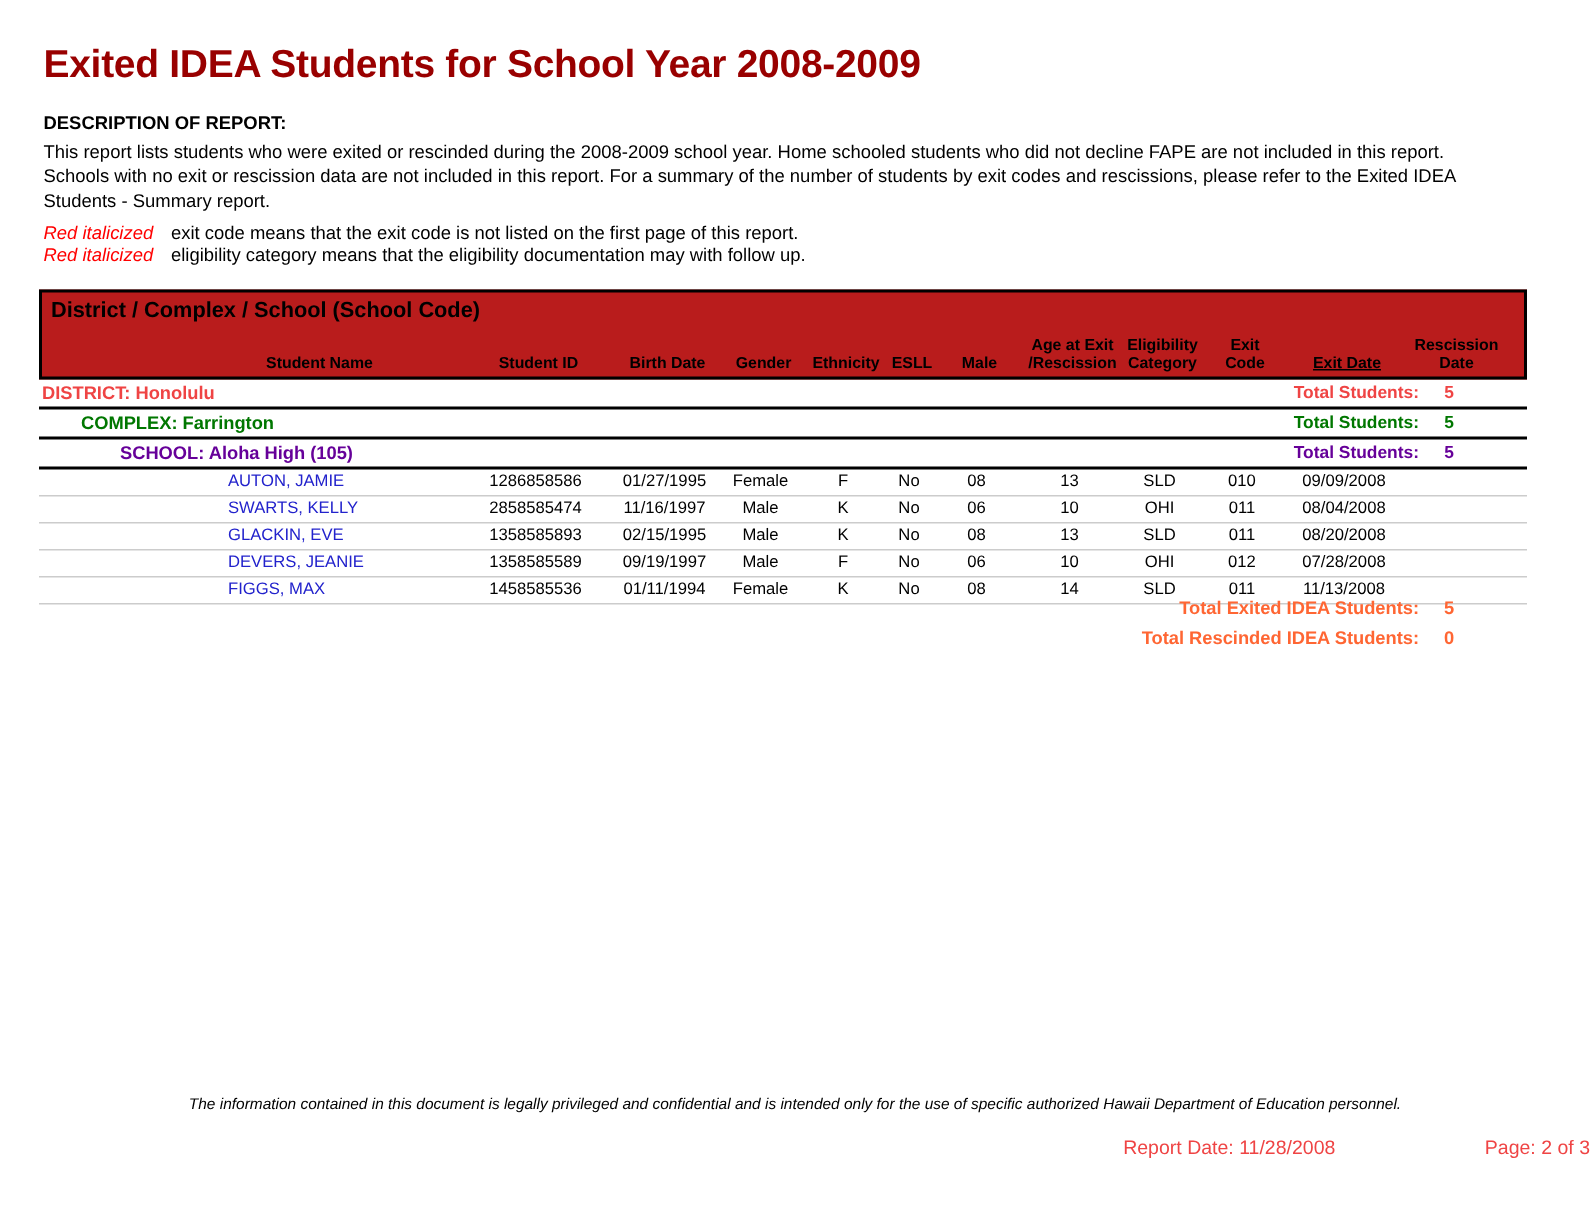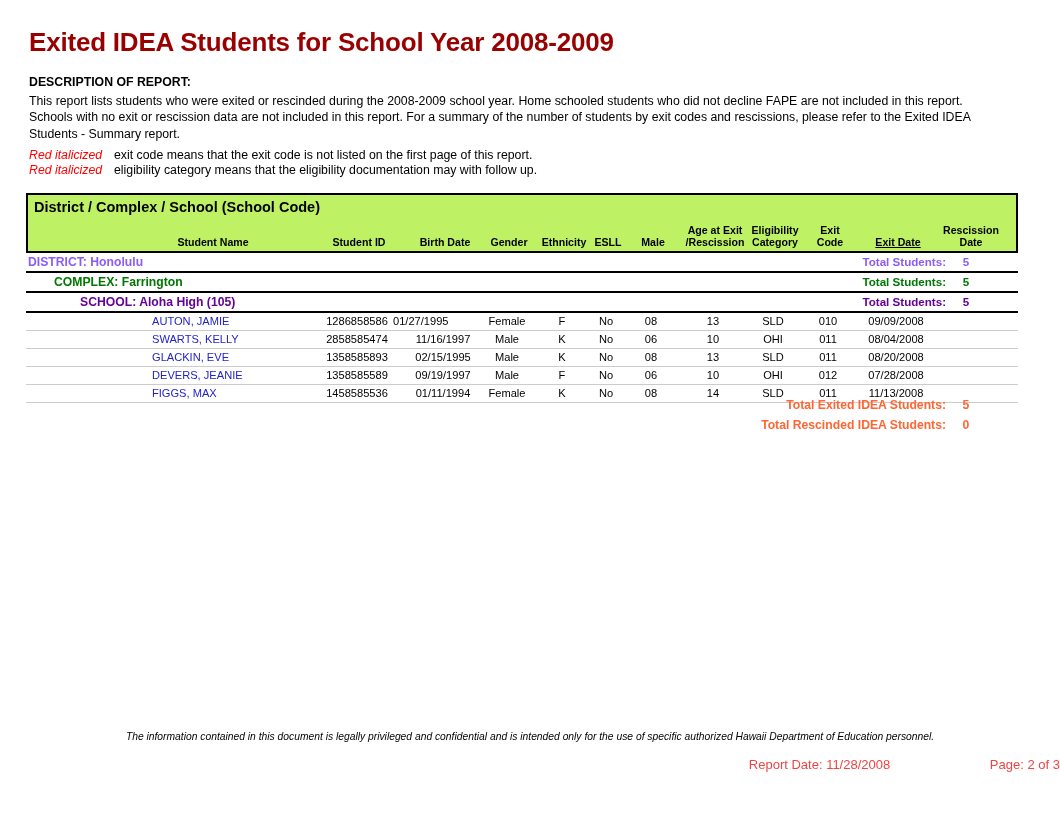--- a/index.html
+++ b/index.html
@@ -61,21 +61,21 @@
     width: 85px;
   }
 
   
   .header-box {
     position: absolute;
     left: 26px;
     top: 193px;
     width: 992px;
     height: 60px;
-    background: #bef264;
+    background: #b91c1c;
     border: 2px solid #000000;
     box-sizing: border-box;
   }
   .header-box-title {
     position: absolute;
     left: 6px;
     top: 4px;
     font-size: 14.5px;
     font-weight: bold;
     color: #000;
@@ -125,21 +125,21 @@
   }
   .group-total-value {
     position: absolute;
     top: 2px;
     left: 930px;
     width: 20px;
     text-align: center;
     font-size: 11.6px;
     font-weight: bold;
   }
-  .c-district { color: #8b5cf6; }
+  .c-district { color: #ef4444; }
   .c-complex  { color: #007700; }
   .c-school   { color: #660099; }
 
   
   .student-row {
     position: relative;
     height: 17px;
     border-bottom: 1px solid #cccccc;
     text-decoration: underline;
   }
@@ -291,21 +291,21 @@
       <span>Aloha High  (105)</span>
     </div>
     <div class="group-total-label c-school">Total Students:</div>
     <div class="group-total-value c-school">5</div>
   </div>
 
   <div id="student-rows">
       <div class="student-row">
         <div class="cell name">AUTON, JAMIE</div>
         <div class="cell" style="left: 276px; width: 110px; text-align: center;">1286858586</div>
-        <div class="cell" style="left: 367px; width: 100px; ">01/27/1995</div>
+        <div class="cell" style="left: 367px; width: 100px; text-align: center;">01/27/1995</div>
         <div class="cell" style="left: 445px; width: 72px; text-align: center;">Female</div>
         <div class="cell" style="left: 500px; width: 72px; text-align: center;">F</div>
         <div class="cell" style="left: 558px; width: 44px; text-align: center;">No</div>
         <div class="cell" style="left: 598px; width: 54px; text-align: center;">08</div>
         <div class="cell" style="left: 640px; width: 94px; text-align: center;">13</div>
         <div class="cell" style="left: 706px; width: 82px; text-align: center;">SLD</div>
         <div class="cell" style="left: 777px; width: 50px; text-align: center;">010</div>
         <div class="cell" style="left: 820px; width: 100px; text-align: center;">09/09/2008</div>
         <div class="cell" style="left: 898px; width: 90px; text-align: center;"></div>
       </div>

